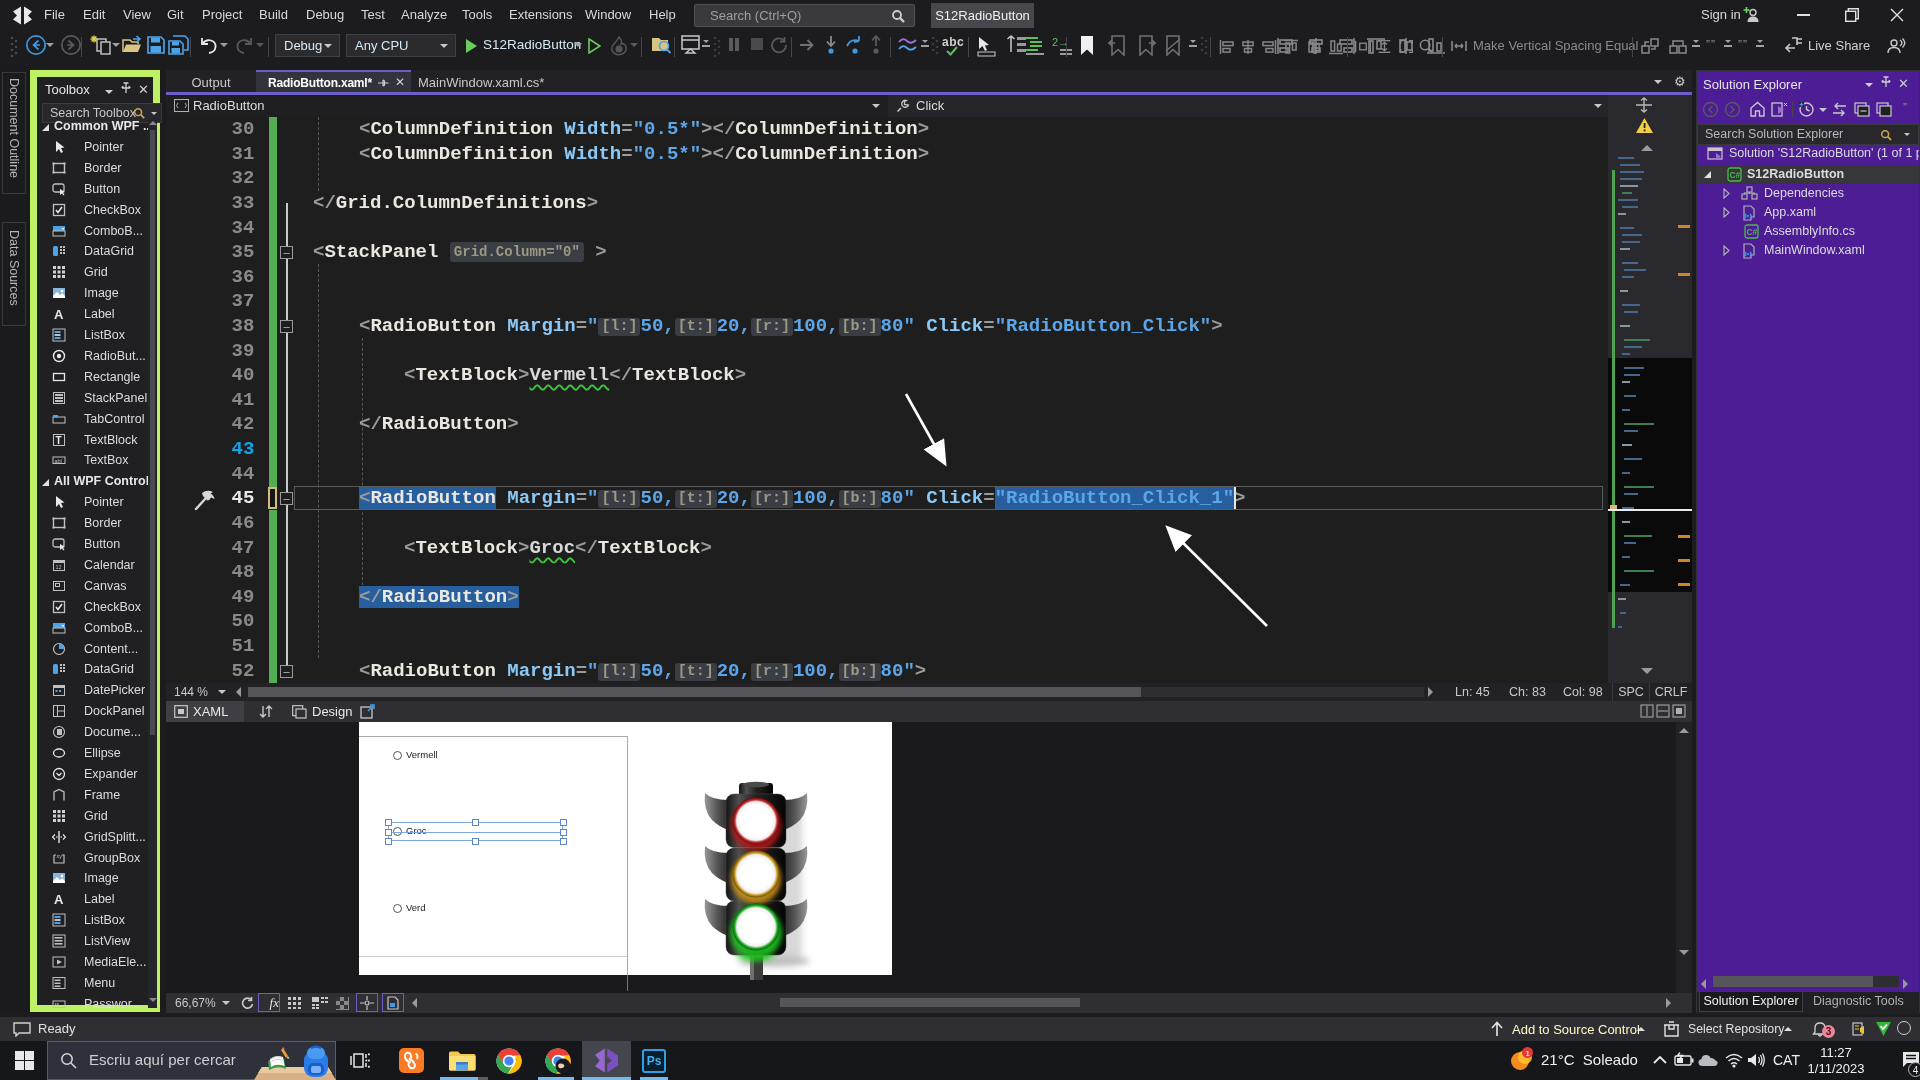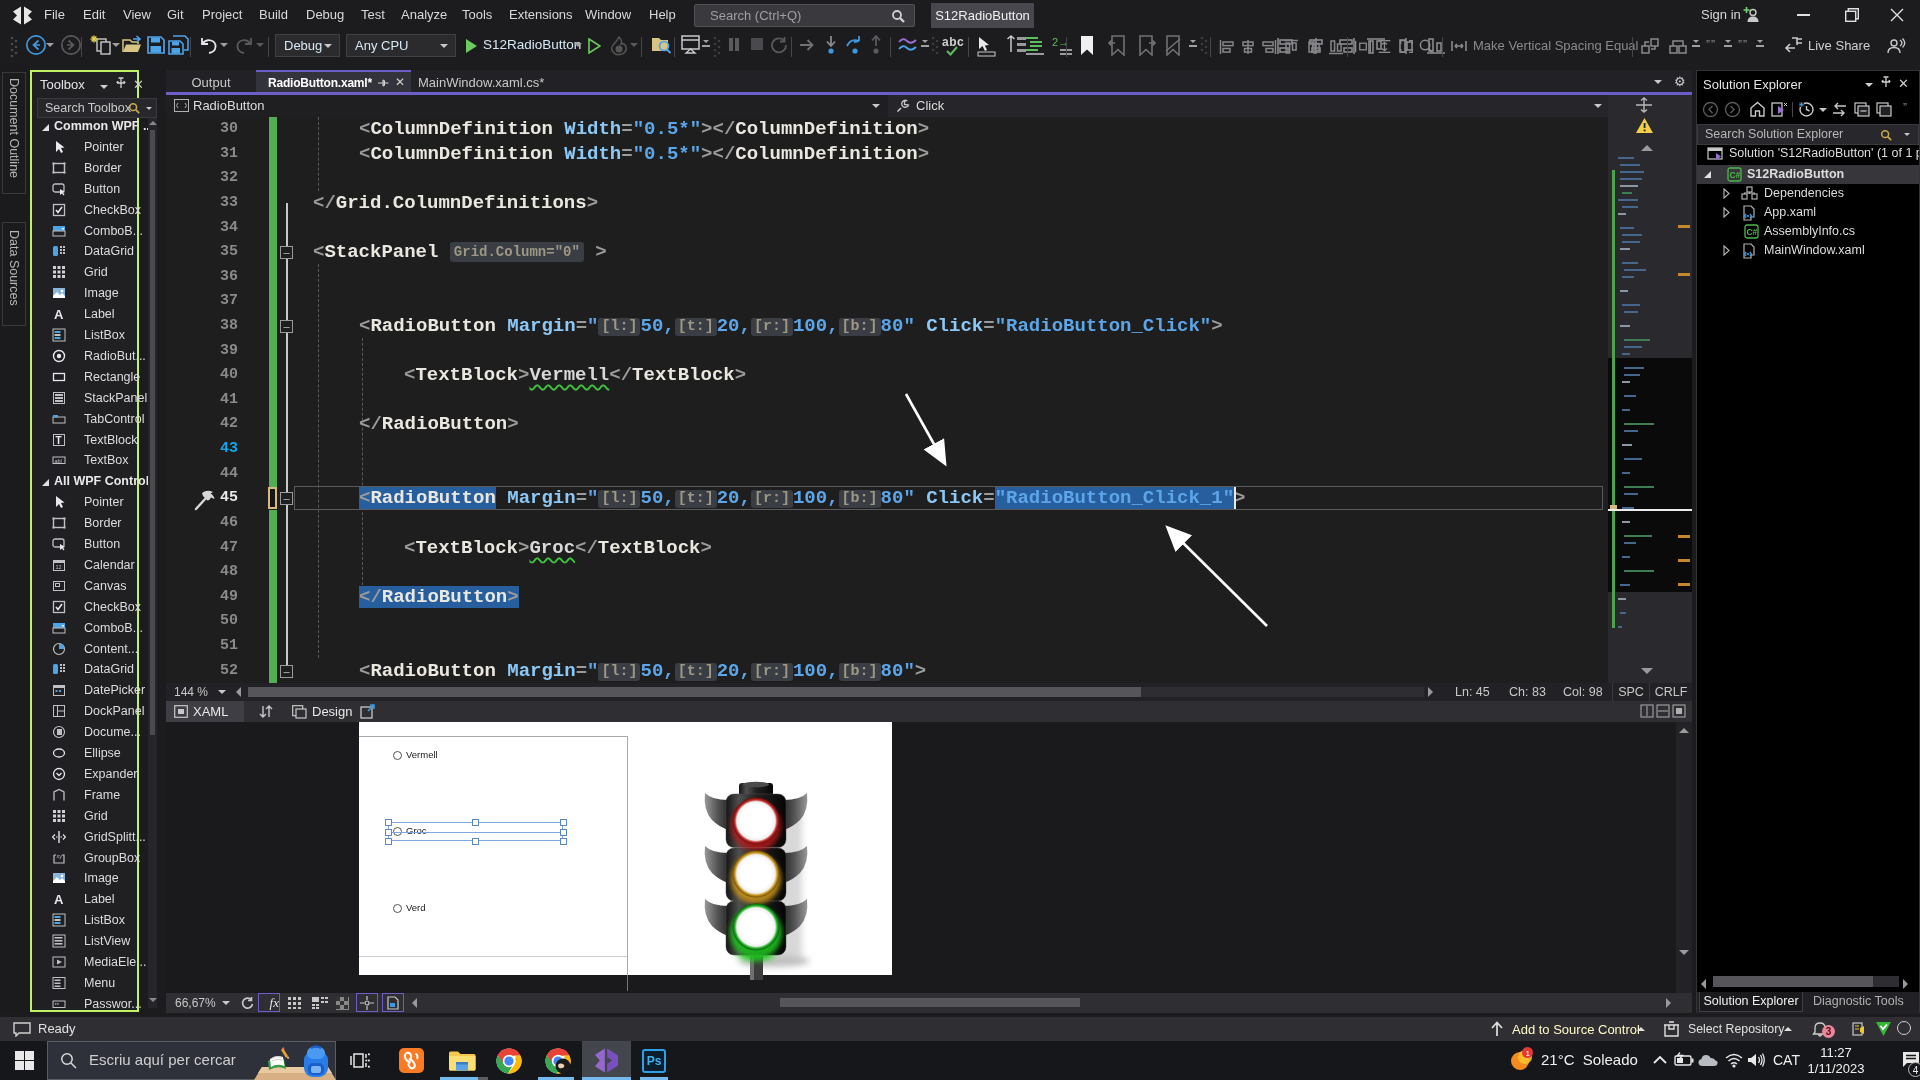--- a/index.html
+++ b/index.html
@@ -3,21 +3,21 @@
 <style>
 *{margin:0;padding:0;box-sizing:border-box}
 html,body{width:1920px;height:1080px;overflow:hidden;background:#1c1c1e;font-family:"Liberation Sans",sans-serif}
 #root{position:relative;width:1920px;height:1080px}
 .a{position:absolute}
 
 .d{color:#9b9b9b}.el{color:#e9e7df}.at{color:#8cc8f5}.v{color:#5ca5e8}.tx{color:#d8d8d8}
 .chip{display:inline-block;background:#3a3d43;color:#9c9884;font-size:15px;line-height:18px;padding:0 3px;border-radius:3px;vertical-align:1px}
 .sel{background:#265e9e}
 .wavy{text-decoration:underline;text-decoration-style:wavy;text-decoration-color:#3ec43e;text-decoration-thickness:1.6px;text-underline-offset:4px}
-.ln{position:absolute;width:46px;text-align:left;color:#8a8a8a;font-size:15px;font-family:"Liberation Mono",monospace;font-weight:700}
+.ln{position:absolute;width:46px;text-align:center;color:#8a8a8a;font-size:19px;font-family:"Liberation Mono",monospace;font-weight:700}
 .cl{position:absolute;left:300px;font-size:19px;font-family:"Liberation Mono",monospace;font-weight:700;white-space:pre}
 .fold{position:absolute;width:13px;height:13px;border:1px solid #9a9a9a;background:#1e1e1e;color:#c0c0c0;font-size:11px;line-height:11px;text-align:center}
 
 .tbrow{position:absolute;left:30px;width:118px;height:21px;color:#dcdcdc;font-size:12.5px;line-height:21px;white-space:nowrap;overflow:hidden}
 .tbrow .lbl{position:absolute;left:54px}
 .tbrow .ic{position:absolute;left:22px;top:3px;width:14px;height:14px}
 .hdr .lbl{left:24px;color:#e8e8e8}
 
 .serow{position:absolute;left:1696px;width:224px;height:19px;color:#dcdcdc;font-size:12.5px;line-height:19px;white-space:nowrap;overflow:hidden}
 .menu span{position:absolute;top:0;height:30px;line-height:30px;color:#d8d8d8;font-size:13px}
@@ -443,21 +443,21 @@
       </svg>
 </div>
 
 <div class="a" style="left:0;top:64px;width:30px;height:949px;background:#1b1b1d">
   <div class="a" style="left:2px;top:8px;width:24px;height:122px;border:1px solid #3a3a3e"></div>
       <div class="a" style="left:7px;top:14px;writing-mode:vertical-rl;color:#b5b5b5;font-size:12.5px">Document Outline</div>
   <div class="a" style="left:2px;top:158px;width:24px;height:104px;border:1px solid #3a3a3e"></div>
       <div class="a" style="left:7px;top:166px;writing-mode:vertical-rl;color:#b5b5b5;font-size:12.5px">Data Sources</div>
 </div>
 
-<div class="a" style="left:30px;top:70px;width:109px;height:942px;background:#202023;border:2px solid #bef264">
+<div class="a" style="left:30px;top:70px;width:130px;height:942px;background:#202023;border:7px solid #bef264">
   <div class="a" style="left:8px;top:5px;color:#e5e5e5;font-size:13px">Toolbox</div>
   <div class="a" style="left:68px;top:13px;width:0;height:0;border:4px solid transparent;border-top-color:#cfcfcf"></div>
   <span class="a" style="left:82px;top:5px">
         <svg width="12" height="12" viewBox="0 0 12 12">
           <g stroke="#d0d0d0" stroke-width="1.3" fill="none">
             <path d="M7 1 V6 M4.5 1 H9.5 M3 6 H11 M3 6 Q3 4.5 4.5 4.5 M11 6 Q11 4.5 9.5 4.5 M7 6 V11"></path>
           </g>
         </svg>
       </span>
   <div class="a" style="left:101px;top:5px;color:#cfcfcf;font-size:13px">✕</div>
@@ -1275,21 +1275,21 @@
 <div class="a" style="left:216px;top:0px;width:22px;height:19px;border:1.5px solid #6b5ec8"></div>
 <svg class="a" style="left:220px;top:3px" width="14" height="14" viewBox="0 0 14 14">
         <path d="M2 1 H9 L12 4 V13 H2 Z" fill="none" stroke="#c8c8c8" stroke-width="1.2"></path>
         <rect x="4" y="7" width="5" height="4" fill="#3e9ae0"></rect>
       </svg>
 <div class="a" style="left:246px;top:5px;width:0;height:0;border:5px solid transparent;border-right-color:#9a9a9a;border-left-width:0"></div>
 <div class="a" style="left:614px;top:5px;width:300px;height:9px;background:#55555a"></div>
 <div class="a" style="left:1500px;top:5px;width:0;height:0;border:5px solid transparent;border-left-color:#9a9a9a;border-right-width:0"></div>
 </div>
 
-<div class="a" id="solexp" style="left:1696px;top:70px;width:224px;height:943px;background:#000000;border:1px solid #333337">
+<div class="a" id="solexp" style="left:1696px;top:70px;width:224px;height:943px;background:#4c1d95;border:1px solid #333337">
 <div class="a" style="left:6px;top:6px;color:#e5e5e5;font-size:13px">Solution Explorer</div>
 <div class="a" style="left:168px;top:12px;width:0;height:0;border:4px solid transparent;border-top-color:#cfcfcf"></div>
 <span class="a" style="left:182px;top:5px">
         <svg width="12" height="12" viewBox="0 0 12 12">
           <g stroke="#d0d0d0" stroke-width="1.3" fill="none">
             <path d="M7 1 V6 M4.5 1 H9.5 M3 6 H11 M3 6 Q3 4.5 4.5 4.5 M11 6 Q11 4.5 9.5 4.5 M7 6 V11"></path>
           </g>
         </svg>
       </span>
 <div class="a" style="left:201px;top:5px;color:#cfcfcf;font-size:13px">✕</div>

